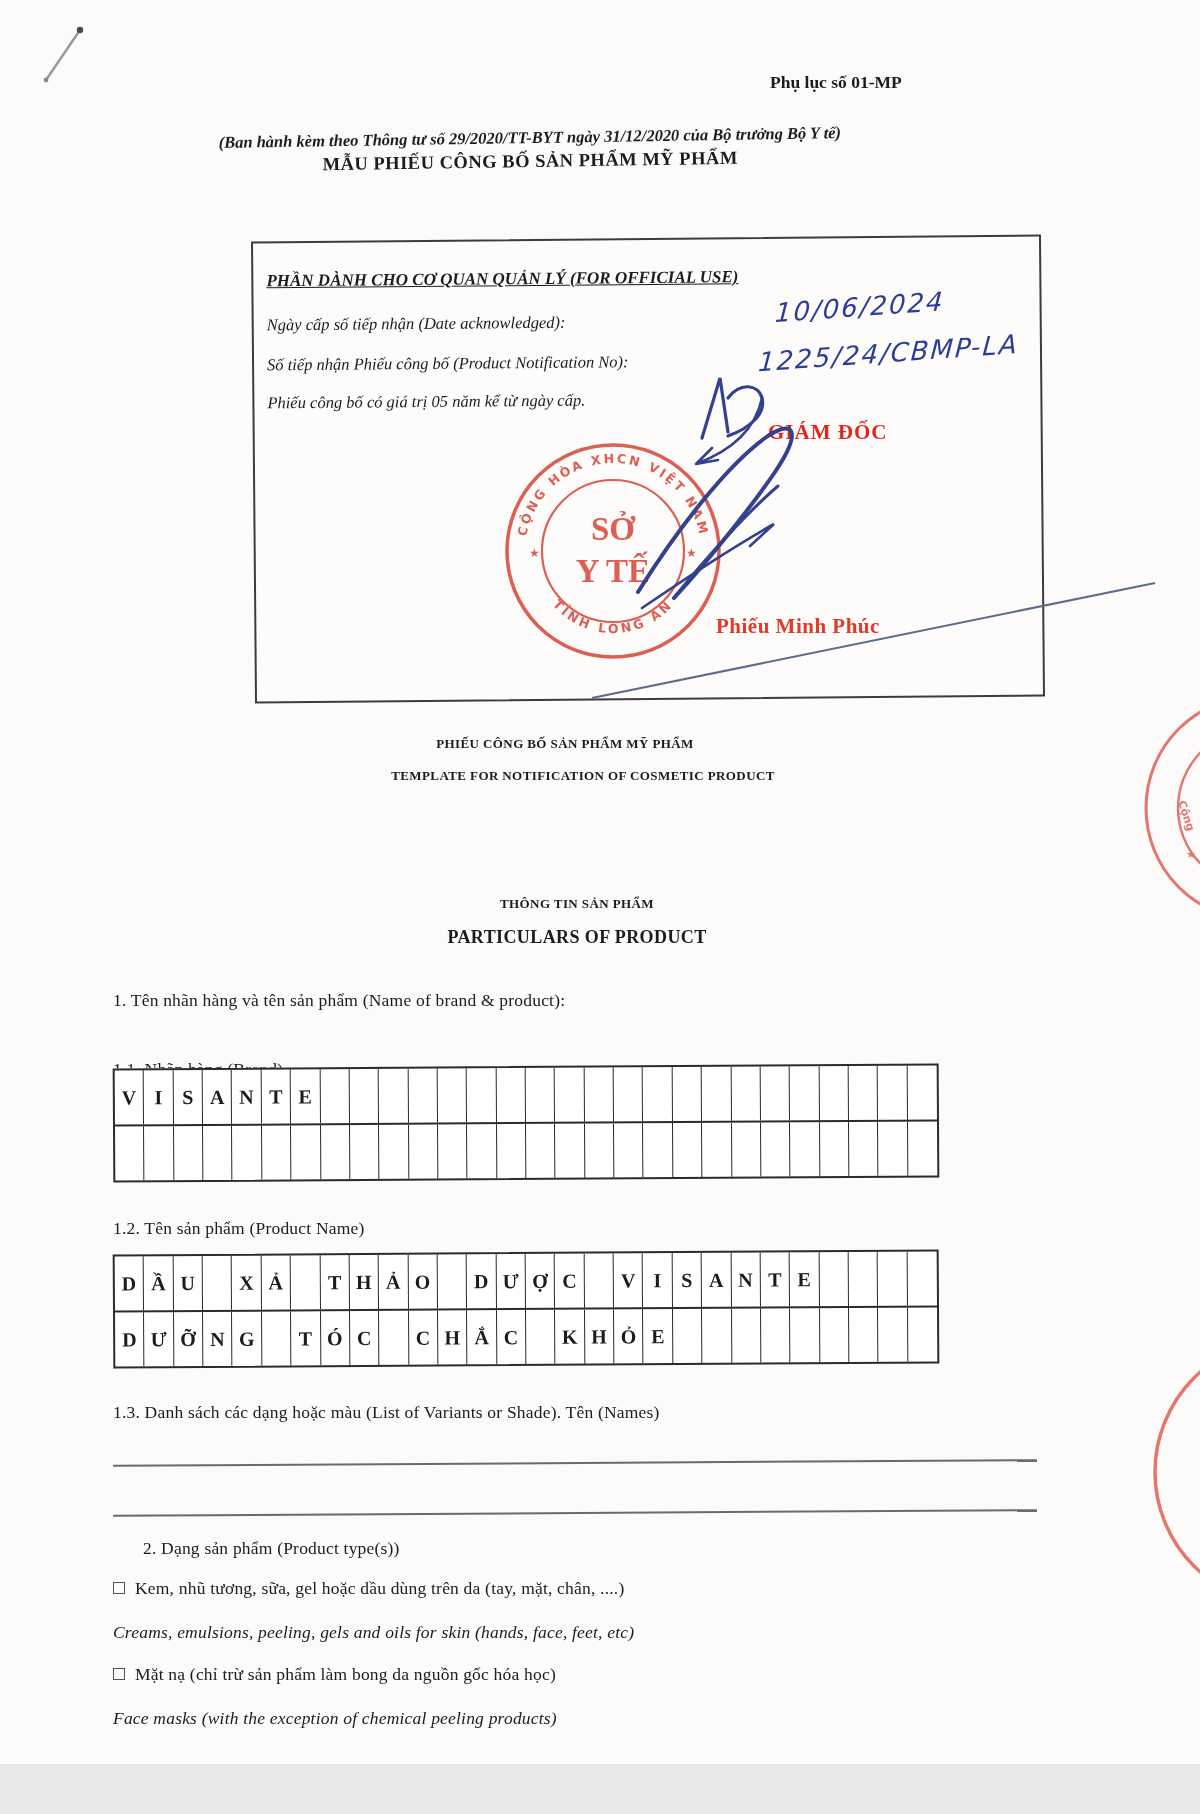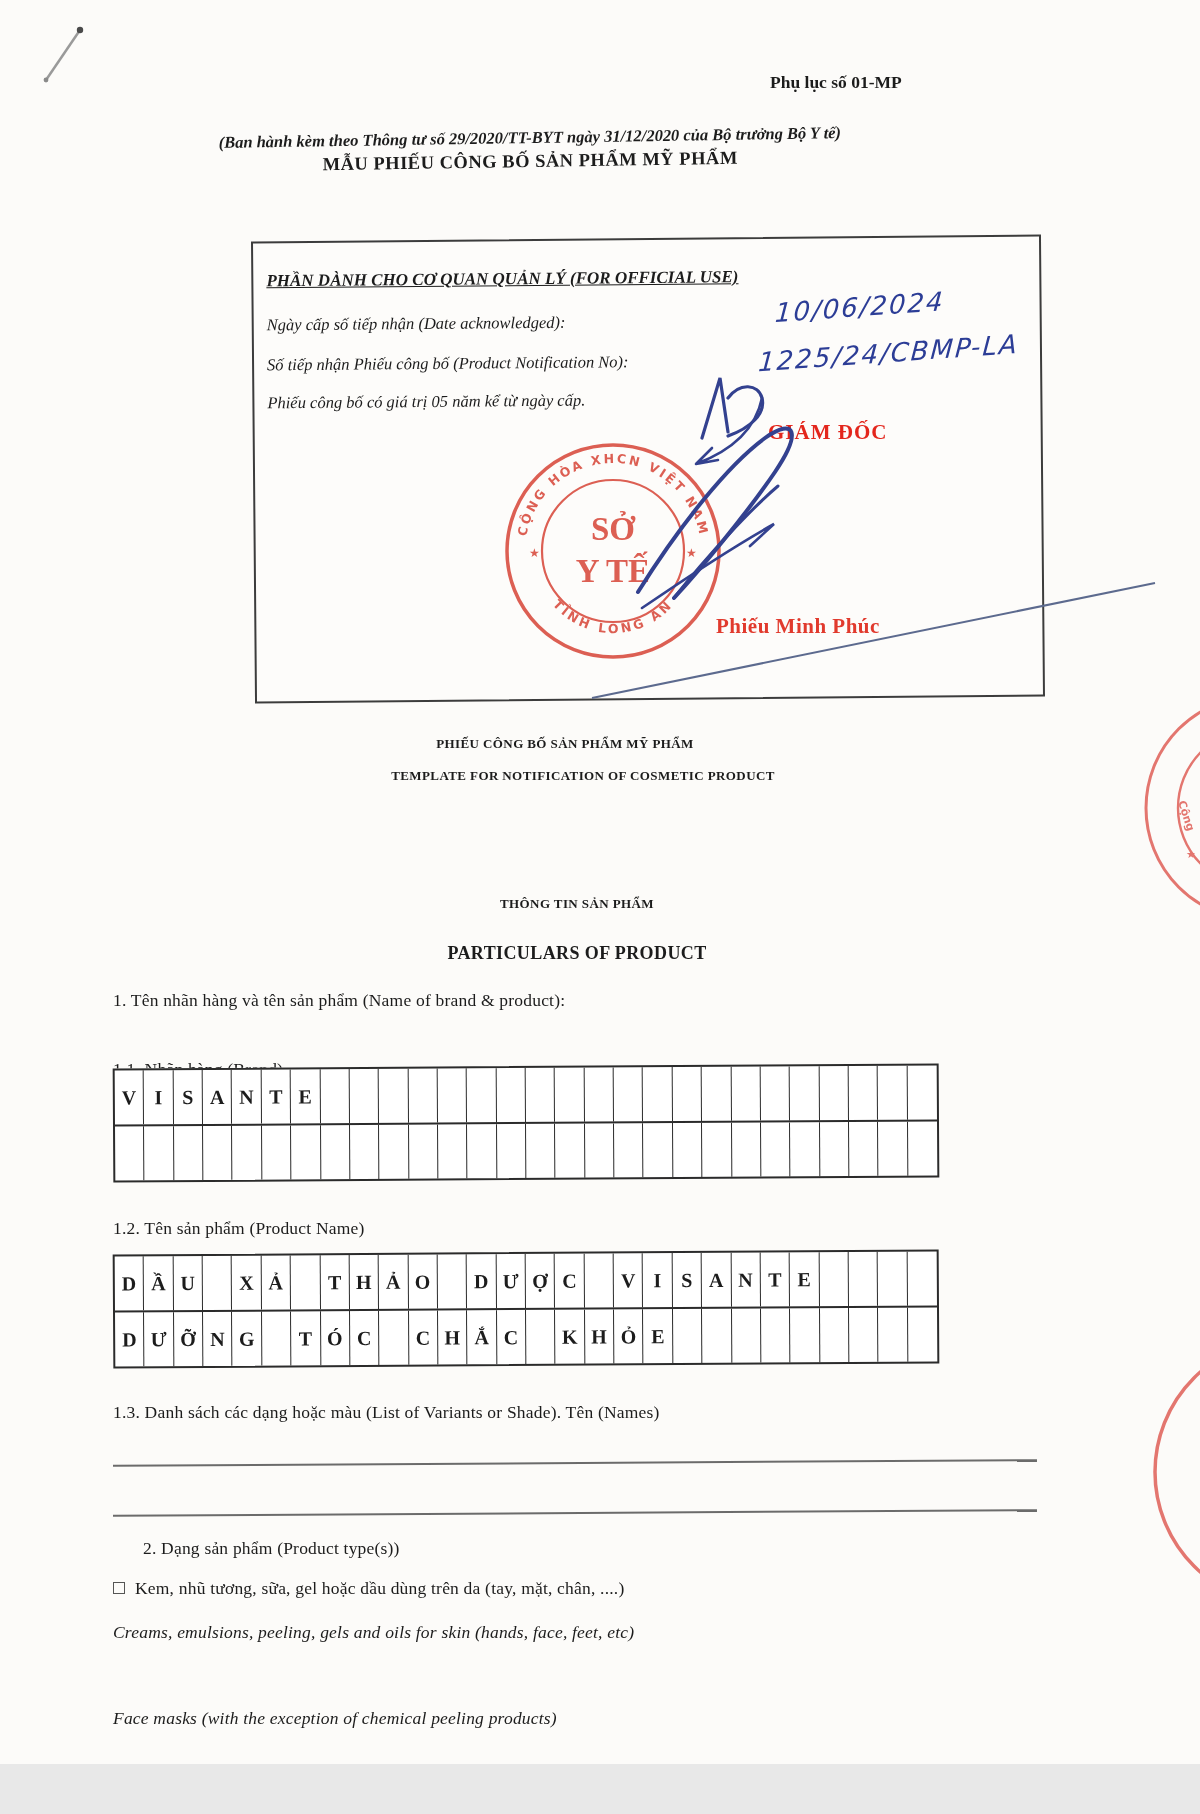--- a/index.html
+++ b/index.html
@@ -122,21 +122,21 @@
   </svg>
 
   <div class="abs center" style="left:0;top:736px;width:1130px;">
     <div class="hdr">PHIẾU CÔNG BỐ SẢN PHẨM MỸ PHẨM</div>
     <div class="hdr" style="margin-top:16px;margin-left:36px;">TEMPLATE FOR NOTIFICATION OF COSMETIC PRODUCT</div>
   </div>
 
 
   <div class="abs center" style="left:12px;top:896px;width:1130px;">
     <div class="hdr">THÔNG TIN SẢN PHẨM</div>
-    <div class="hdr" style="margin-top:31px;font-size:18px;">PARTICULARS OF PRODUCT</div>
+    <div class="hdr" style="margin-top:15px;font-size:18px;">PARTICULARS OF PRODUCT</div>
   </div>
 
   <div class="abs lbl" style="left:113px;top:990px;">1. Tên nhãn hàng và tên sản phẩm (Name of brand &amp; product):</div>
   <div class="abs lbl" style="left:113px;top:1059px;">1.1. Nhãn hàng (Brand)</div>
 
   <div class="abs grid" style="left:113px;top:1066px;width:822px;">
       <div class="grid-row" style="grid-template-columns: repeat(28, 1fr);">
         <div class="grid-cell">V</div>
         <div class="grid-cell">I</div>
         <div class="grid-cell">S</div>
@@ -272,15 +272,18 @@
     <circle cx="148" cy="152" r="133" fill="none" stroke="#dd5149" stroke-width="3.5"></circle>
   </svg>
 
   <div class="abs lbl" style="left:113px;top:1538px;margin-left:30px;">2. Dạng sản phẩm (Product type(s))</div>
 
   <div class="abs lbl" style="left:113px;top:1578px;">
     <span class="cb-small"></span><span>Kem, nhũ tương, sữa, gel hoặc dầu dùng trên da (tay, mặt, chân, ....)</span>
   </div>
   <div class="abs lbl i" style="left:113px;top:1622px;">Creams, emulsions, peeling, gels and oils for skin (hands, face, feet, etc)</div>
 
+  <div class="abs lbl" style="left:113px;top:1664px;">
+    <span class="cb-small"></span><span>Mặt nạ (chỉ trừ sản phẩm làm bong da nguồn gốc hóa học)</span>
+  </div>
   <div class="abs lbl i" style="left:113px;top:1708px;">Face masks (with the exception of chemical peeling products)</div>
 
 </div>
 
 </body></html>

